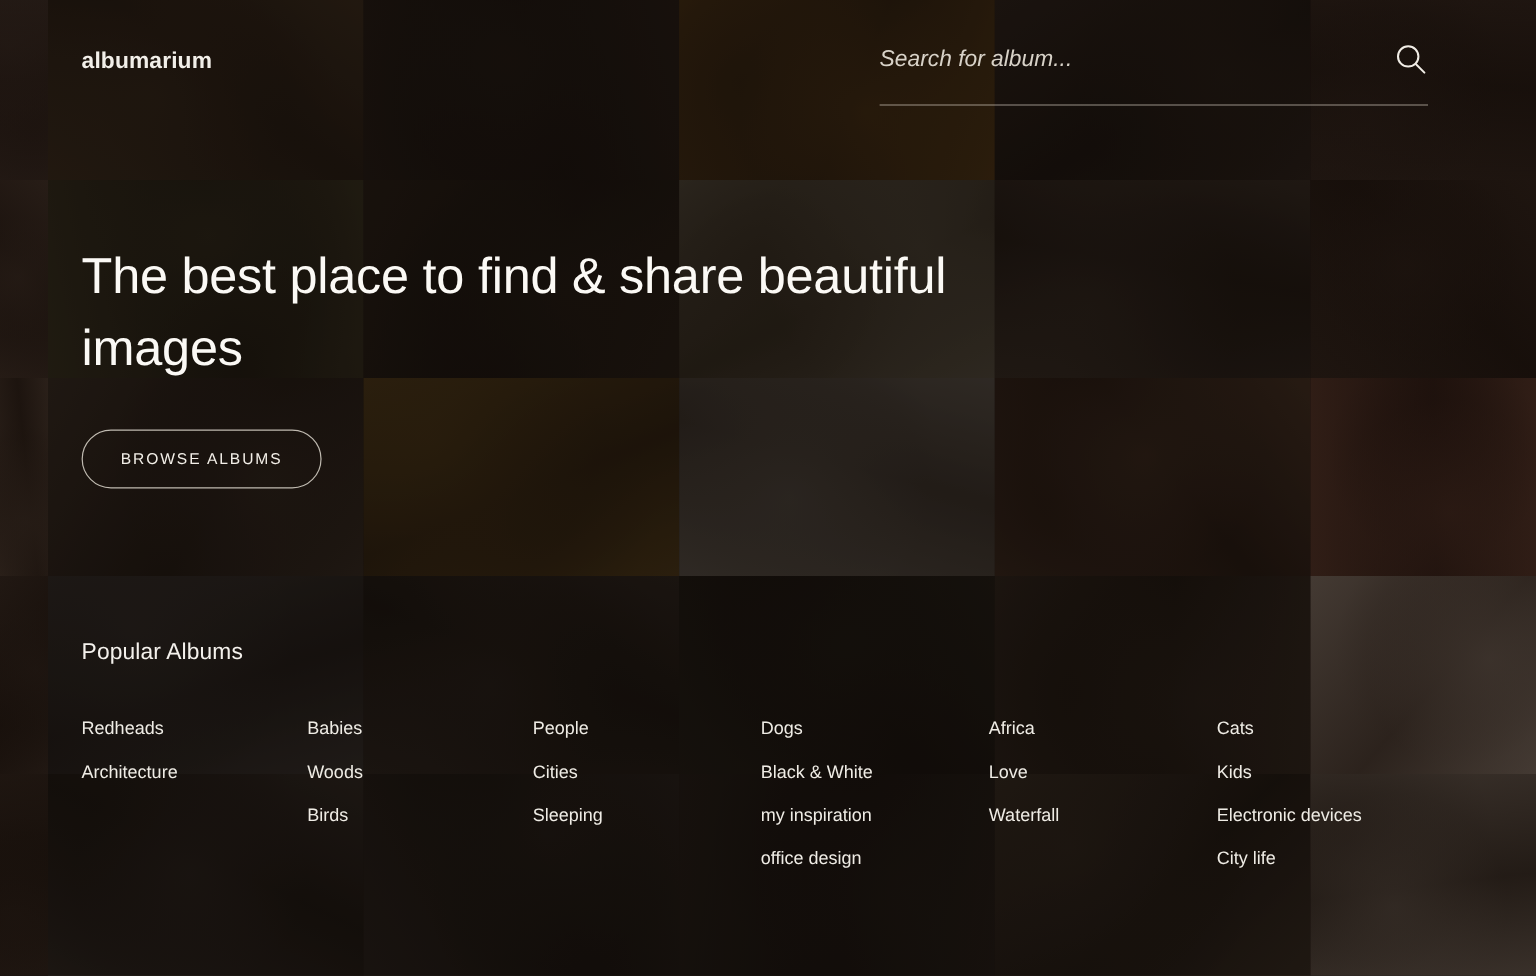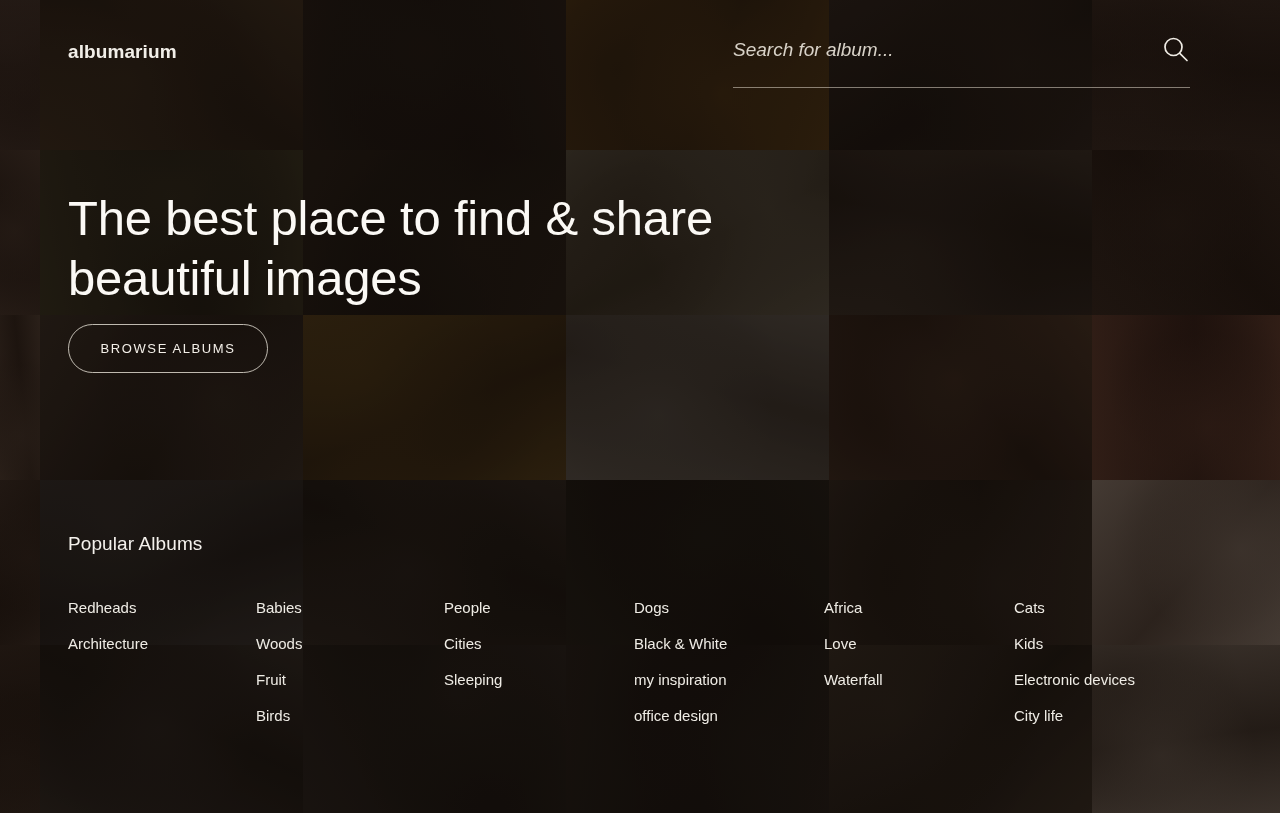--- a/index.html
+++ b/index.html
@@ -30,24 +30,24 @@
                   outline:none; color:#ece8e1; font-size:19px; font-style:italic;
                   font-family:"Liberation Sans", sans-serif; }
   #search-input::placeholder { color:#d8d2c8; opacity:1; font-style:italic; }
   #search-rule { position:absolute; left:0; bottom:0; width:457px; height:1px;
                  background:rgba(222,214,200,0.55); }
   #search-icon { position:absolute; right:-2px; top:4px; width:32px; height:32px;
                  cursor:pointer; }
 
   
   #hero { position:absolute; left:68px; top:188px; width:760px; }
-  #headline { font-size:49px; line-height:60px; font-weight:300; color:#fbf9f5;
-              letter-spacing:-0.2px; }
+  #headline { font-size:42px; line-height:60px; font-weight:300; color:#fbf9f5;
+              letter-spacing:-0.2px;margin-top:12px; }
   #browse-btn { display:inline-flex; align-items:center; justify-content:center;
-                margin-top:16px; width:200px; height:49px; border:1px solid rgba(233,227,216,0.80);
+                margin-top:38px; width:200px; height:49px; border:1px solid rgba(233,227,216,0.80);
                 border-radius:26px; background:transparent; color:#f3efe8;
                 font-size:13px; letter-spacing:1.6px; font-weight:400; cursor:pointer;
                 font-family:"Liberation Sans", sans-serif; }
 
   
   #albums { position:absolute; left:68px; top:533px; width:1024px; }
   #albums-title { font-size:19px; font-weight:400; color:#f4f1ec; letter-spacing:0.1px; }
   #albums-grid { margin-top:35px; display:grid; grid-template-columns:188px 188px 190px 190px 190px 190px; }
   .album-col { display:flex; flex-direction:column; }
   .album-link { display:block; color:#efece5; font-size:15px; line-height:36px;
@@ -176,21 +176,20 @@
   <div id="albums">
     <div id="albums-title">Popular Albums</div>
     <div id="albums-grid">
         <div class="album-col">
           <a class="album-link">Redheads</a>
           <a class="album-link">Architecture</a>
         </div>
         <div class="album-col">
           <a class="album-link">Babies</a>
           <a class="album-link">Woods</a>
-          <a class="album-link">Fruit</a>
           <a class="album-link">Birds</a>
         </div>
         <div class="album-col">
           <a class="album-link">People</a>
           <a class="album-link">Cities</a>
           <a class="album-link">Sleeping</a>
         </div>
         <div class="album-col">
           <a class="album-link">Dogs</a>
           <a class="album-link">Black &amp; White</a>

